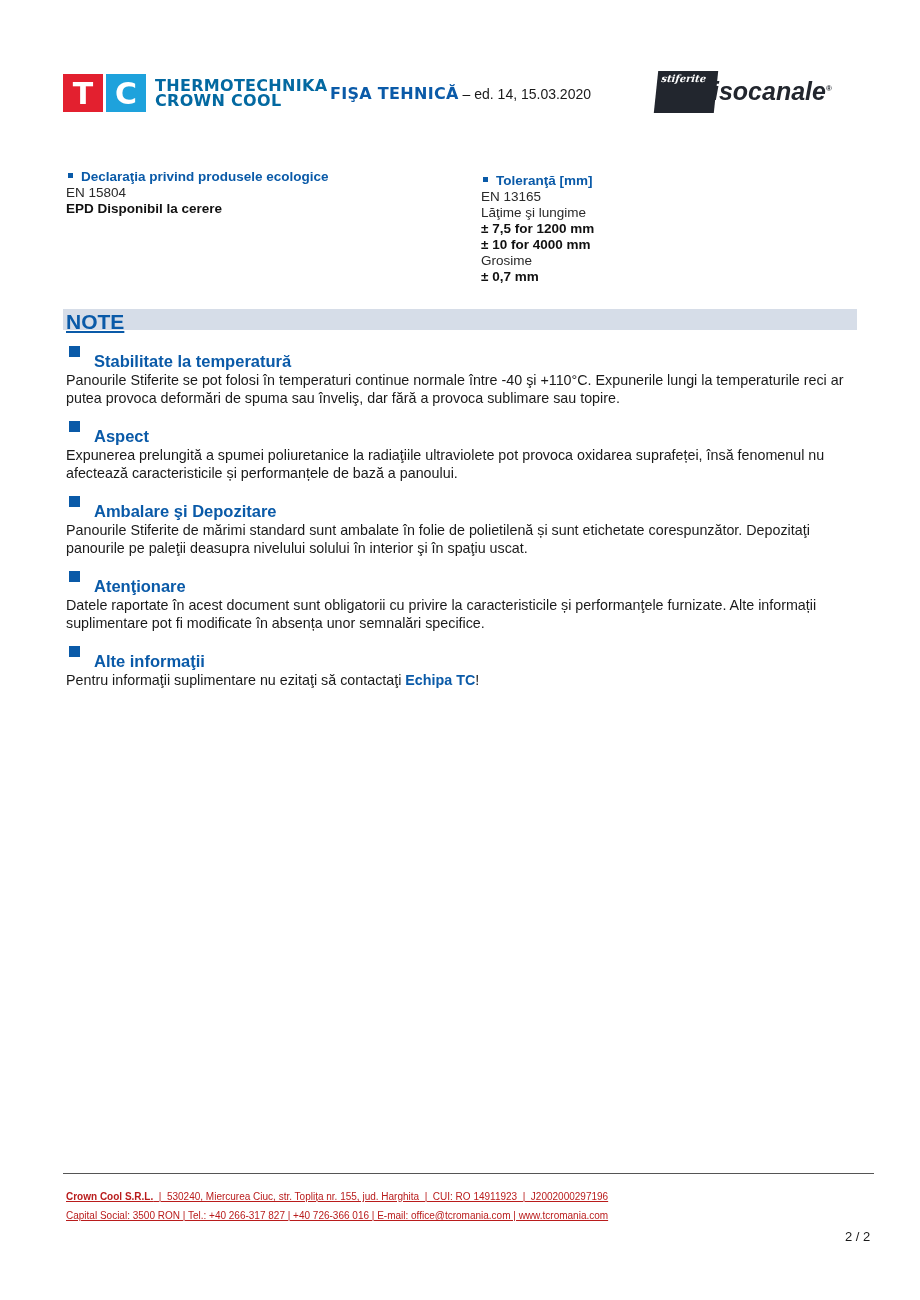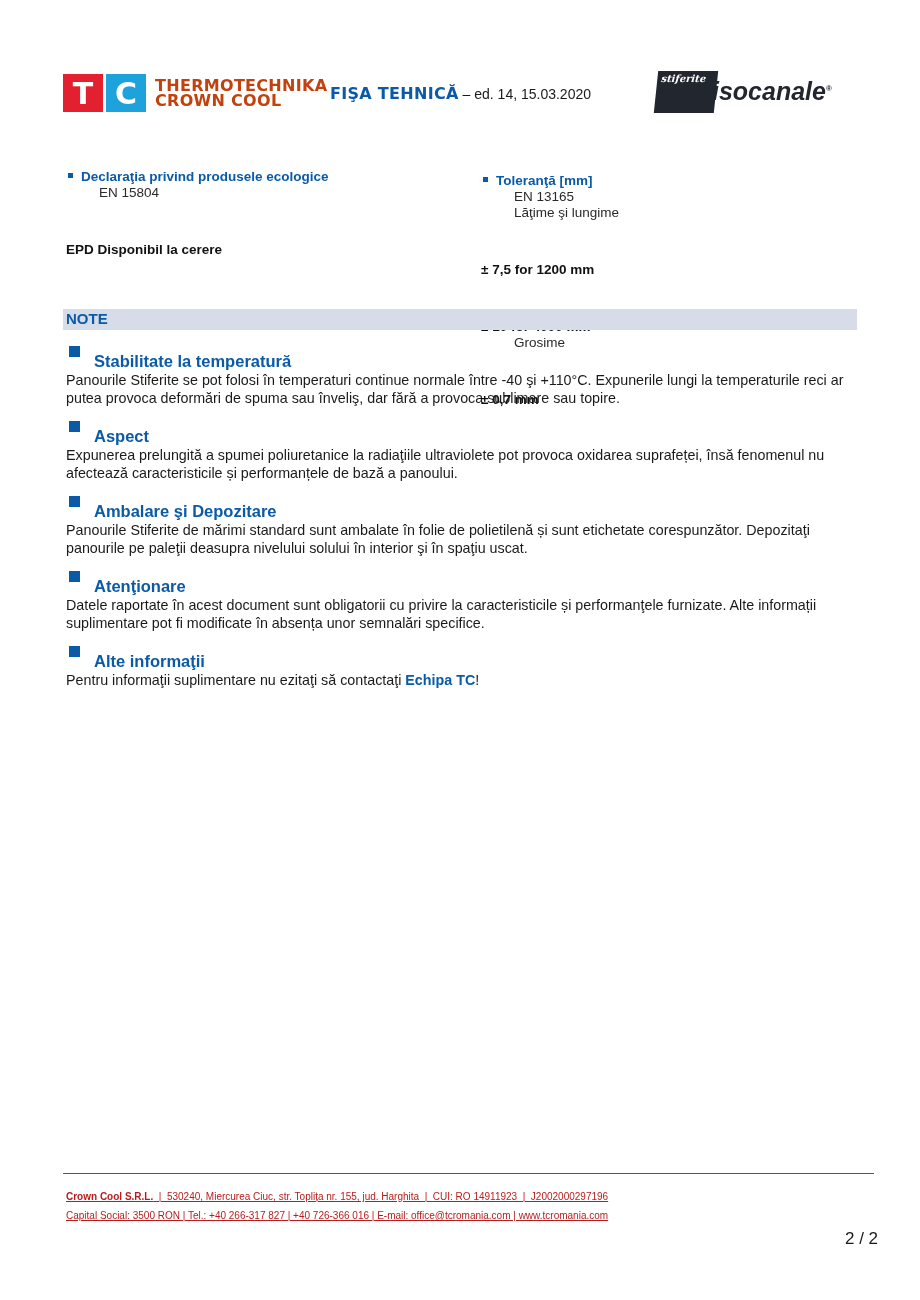--- a/index.html
+++ b/index.html
@@ -4,54 +4,54 @@
 <style>
   html, body { margin: 0; padding: 0; background: #ffffff; }
   body { width: 920px; height: 1300px; position: relative; overflow: hidden; font-family: "Liberation Sans", sans-serif; color: #1a1a1a; }
   .abs { position: absolute; }
 
   
   .logo-tc { left: 63px; top: 74px; display: flex; align-items: center; }
   .tc-box { width: 40px; height: 38px; display: flex; align-items: center; justify-content: center; color: #fff; font-weight: bold; font-size: 30px; font-family: "DejaVu Sans", sans-serif; }
   .tc-t { background: #e3202f; margin-right: 3px; }
   .tc-c { background: #1ea2dc; }
-  .tc-name { margin-left: 9px; color: #c2410c; font-weight: bold; font-size: 16px; line-height: 15px; letter-spacing: 0.3px; font-family: "DejaVu Sans", sans-serif; }
+  .tc-name { margin-left: 9px; color: #0369a1; font-weight: bold; font-size: 16px; line-height: 15px; letter-spacing: 0.3px; font-family: "DejaVu Sans", sans-serif; }
   .doc-title { left: 330px; top: 84px; font-size: 14px; color: #1a1a1a; white-space: nowrap; }
   .doc-title .t { color: #0a5aa8; font-weight: bold; font-size: 16px; font-family: "DejaVu Sans", sans-serif; letter-spacing: 0.3px; }
   .logo-iso { left: 656px; top: 71px; width: 170px; height: 46px; }
   .iso-block { position: absolute; left: 0; top: 0; width: 60px; height: 42px; background: #22262e; transform: skewX(-6deg); }
   .iso-block .stf { position: absolute; left: 4px; top: 2px; color: #fff; font-style: italic; font-weight: bold; font-size: 10px; font-family: "DejaVu Serif", serif; }
   .iso-word { position: absolute; left: 56px; top: 6px; font-size: 25px; font-weight: bold; font-style: italic; color: #22262e; font-family: "Liberation Sans", sans-serif; }
   .iso-word sup { font-size: 8px; font-style: normal; }
 
   
   .info { font-size: 13.5px; line-height: 16px; }
   .info .hd { color: #0a5aa8; font-weight: bold; }
   .info .hd .bul { display: inline-block; width: 5px; height: 5px; background: #0a5aa8; margin: 0 8px 3px 2px; }
-  .info .pl { color: #2a2a2a; margin-left: 33px; }
-  .info .bd { font-weight: bold; color: #111; margin-top: 41px; }
+  .info .pl { color: #2a2a2a; }
+  .info .bd { font-weight: bold; color: #111; }
   .col-left { left: 66px; top: 169px; }
   .col-right { left: 481px; top: 173px; }
 
   
   .note-bar { left: 63px; top: 309px; width: 794px; height: 21px; background: #d6dde8; }
-  .note-bar span { position: absolute; left: 3px; top: 1px; color: #0a5aa8; font-weight: bold; font-size: 15px; }
+  .note-bar span { position: absolute; left: 3px; top: 1px; color: #0a5aa8; font-weight: bold; font-size: 21px; text-decoration: underline; }
 
   
   .section { left: 66px; width: 800px; }
   .sq { position: absolute; left: 3px; top: 0; width: 11px; height: 11px; background: #0a5aa8; }
   .sec-title { position: absolute; left: 28px; top: 6px; color: #0a5aa8; font-weight: bold; font-size: 16.5px; white-space: nowrap; }
   .sec-body { position: absolute; left: 0; top: 25px; font-size: 14.3px; line-height: 18px; color: #1a1a1a; width: 790px; }
   .sec-body .link { color: #0a5aa8; font-weight: bold; }
 
   
   .footer-line { left: 63px; top: 1173px; width: 811px; height: 1px; background: #555; }
   .footer { left: 66px; top: 1187px; font-size: 10px; line-height: 19px; color: #b91c1c; white-space: nowrap; text-decoration: underline; }
   .footer b { font-weight: bold; }
-  .page-num { left: 845px; top: 1229px; font-size: 17px; color: #1a1a1a; }
+  .page-num { left: 845px; top: 1229px; font-size: 13px; color: #1a1a1a; }
 </style>
 </head>
 <body>
 
 <div class="abs logo-tc">
   <div class="tc-box tc-t">T</div>
   <div class="tc-box tc-c">C</div>
   <div class="tc-name">
     <div>THERMOTECHNIKA</div>
     <div>CROWN COOL</div>

